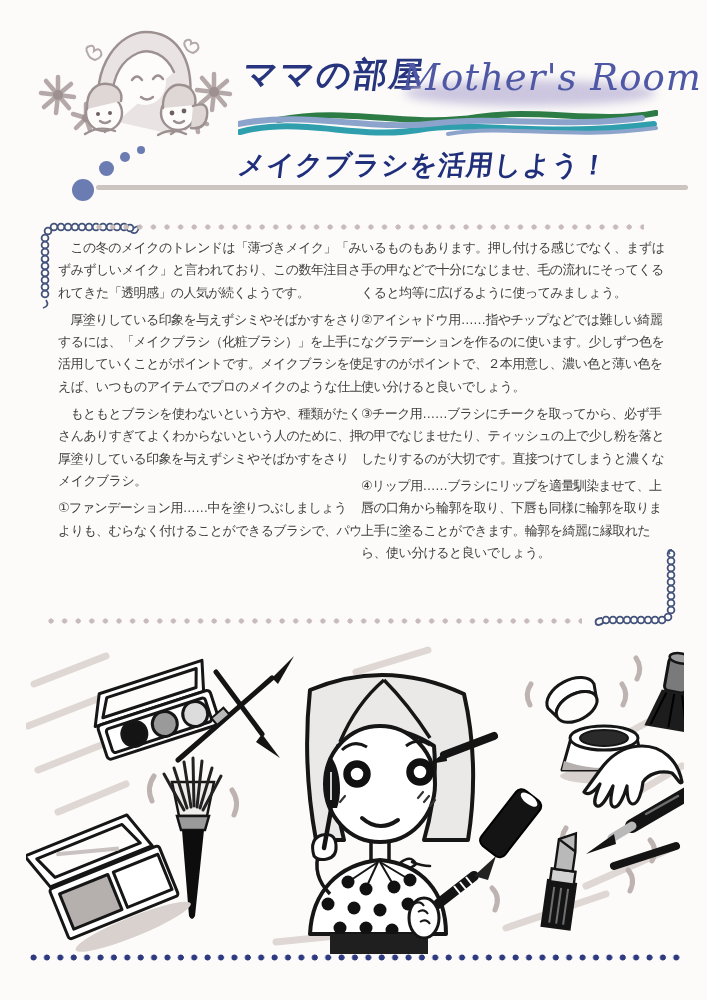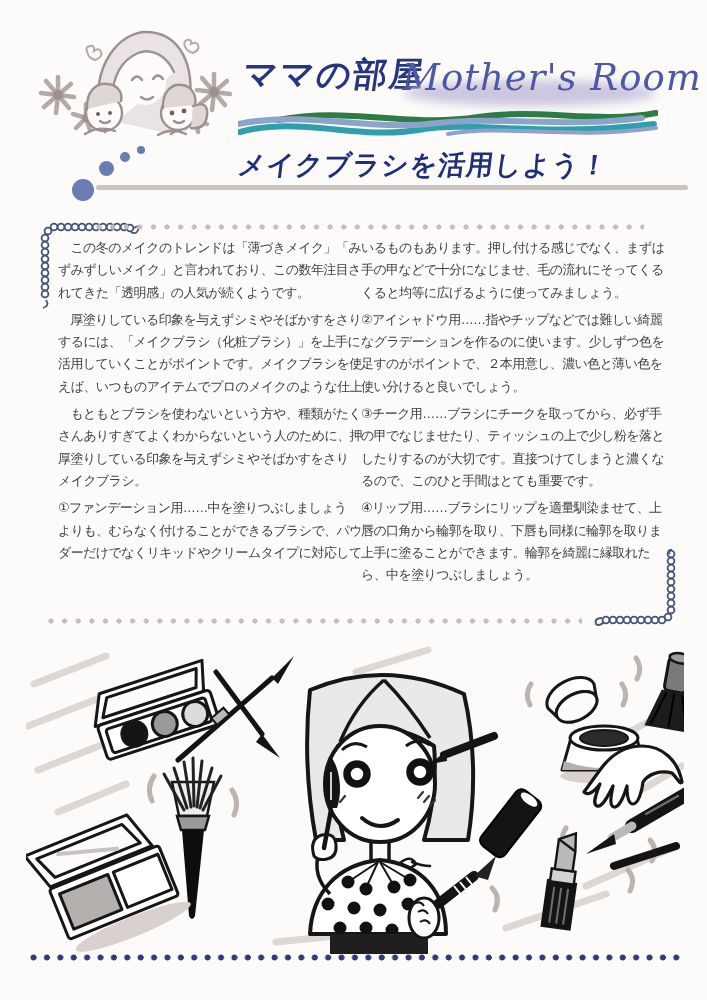--- a/index.html
+++ b/index.html
@@ -233,38 +233,36 @@
     <div class="line pgap">　厚塗りしている印象を与えずシミやそばかすをさり</div>
     <div class="line">するには、「メイクブラシ（化粧ブラシ）」を上手に</div>
     <div class="line">活用していくことがポイントです。メイクブラシを使</div>
     <div class="line">えば、いつものアイテムでプロのメイクのような仕上</div>
     <div class="line pgap">　もともとブラシを使わないという方や、種類がたく</div>
     <div class="line">さんありすぎてよくわからないという人のために、押</div>
     <div class="line">厚塗りしている印象を与えずシミやそばかすをさり</div>
     <div class="line">メイクブラシ。</div>
     <div class="line pgap">①ファンデーション用……中を塗りつぶしましょう</div>
     <div class="line">よりも、むらなく付けることができるブラシで、パウ</div>
-    <div class="line">ダーだけでなくリキッドやクリームタイプに対応して</div>
   </div>
   <div class="col col-right">
     <div class="line">いるものもあります。押し付ける感じでなく、まずは</div>
     <div class="line">手の甲などで十分になじませ、毛の流れにそってくる</div>
     <div class="line">くると均等に広げるように使ってみましょう。</div>
     <div class="line pgap">②アイシャドウ用……指やチップなどでは難しい綺麗</div>
     <div class="line">なグラデーションを作るのに使います。少しずつ色を</div>
     <div class="line">足すのがポイントで、２本用意し、濃い色と薄い色を</div>
     <div class="line">使い分けると良いでしょう。</div>
     <div class="line pgap">③チーク用……ブラシにチークを取ってから、必ず手</div>
     <div class="line">の甲でなじませたり、ティッシュの上で少し粉を落と</div>
     <div class="line">したりするのが大切です。直接つけてしまうと濃くな</div>
-    <div class="line">るので、このひと手間はとても重要です。</div>
     <div class="line pgap">④リップ用……ブラシにリップを適量馴染ませて、上</div>
     <div class="line">唇の口角から輪郭を取り、下唇も同様に輪郭を取りま</div>
     <div class="line">上手に塗ることができます。輪郭を綺麗に縁取れた</div>
-    <div class="line">ら、中を塗りつぶしましょう。</div>
+    <div class="line">ら、使い分けると良いでしょう。</div>
   </div>
 
   <svg class="makeup-art" viewBox="0 0 658 312">
 
     <g stroke="#ded7d4" stroke-width="7" stroke-linecap="round">
       <line x1="8" y1="42" x2="80" y2="14"></line>
         <line x1="2" y1="84" x2="84" y2="52"></line>
       <line x1="12" y1="128" x2="88" y2="98"></line>
         <line x1="32" y1="170" x2="100" y2="142"></line>
       <line x1="330" y1="30" x2="402" y2="8"></line>

